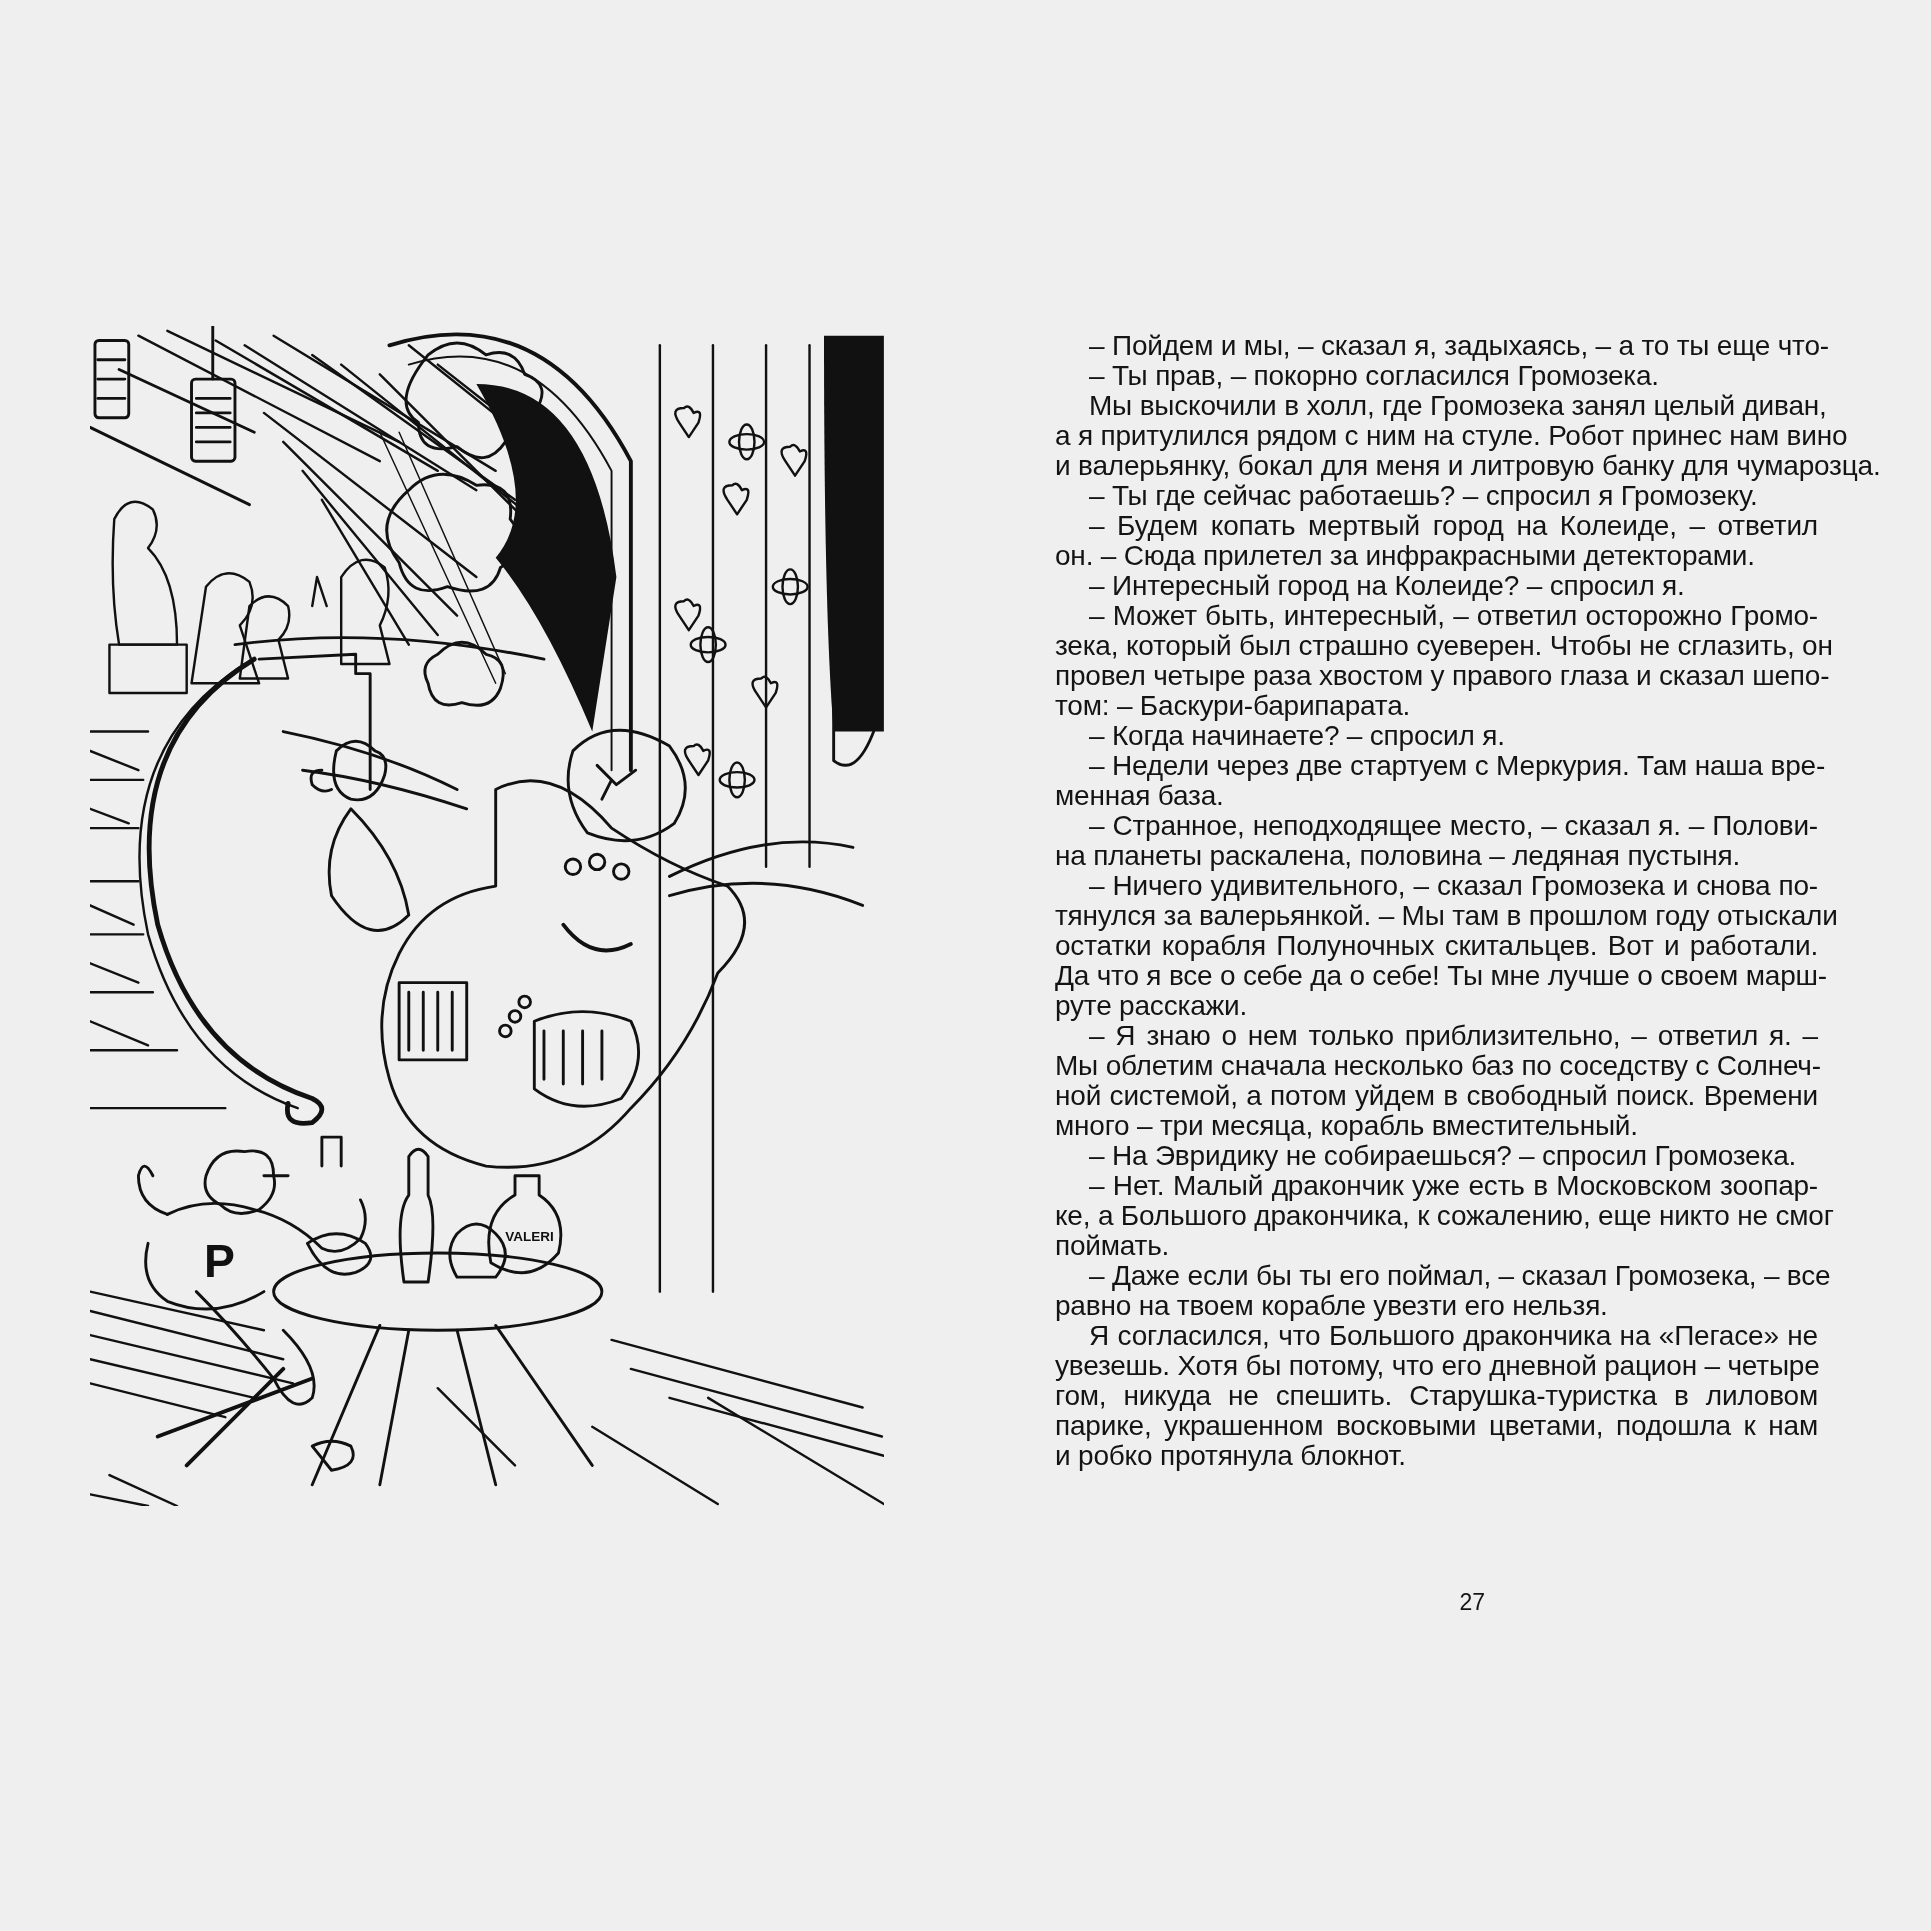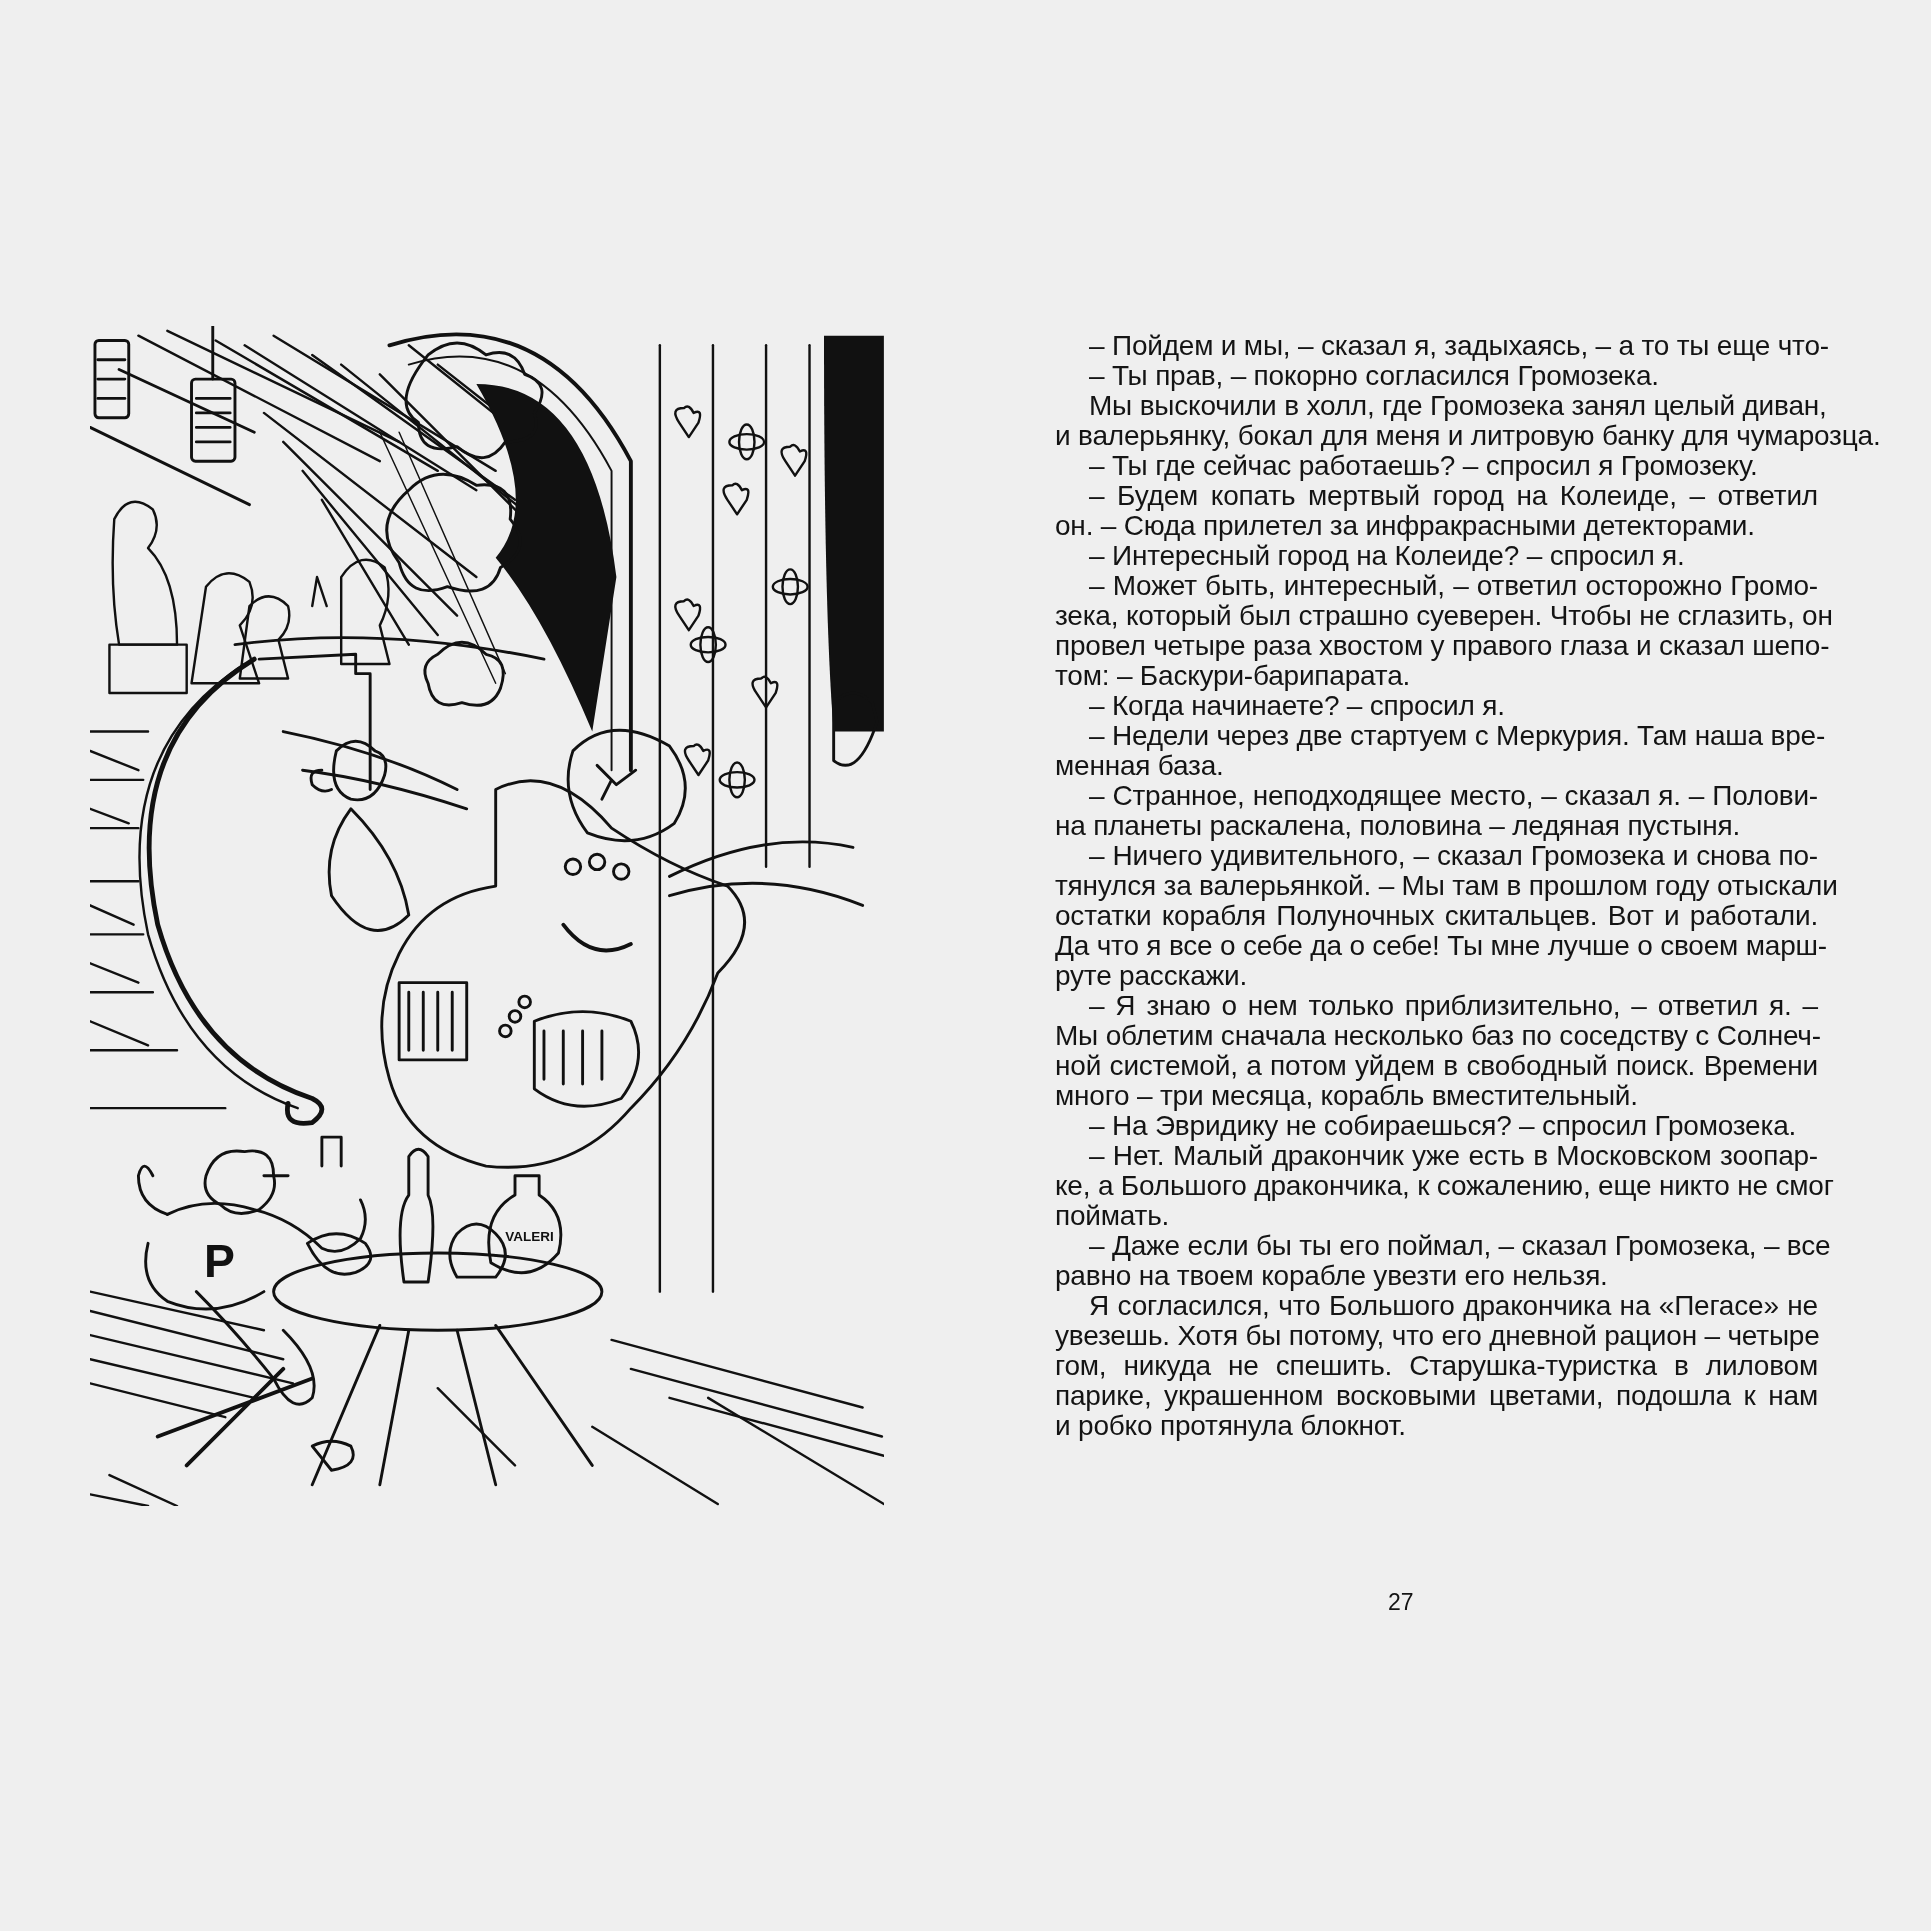--- a/index.html
+++ b/index.html
@@ -17,21 +17,21 @@
     position:absolute; left:1055px; top:331px; width:763px;
     font-size:28px; line-height:30px; letter-spacing:-0.2px;
   }
   .line {
     display:block; height:30px; white-space:nowrap; overflow:visible;
     text-align:justify; text-align-last:justify;
   }
   .line.indent { padding-left:34px; }
   .line.last { text-align-last:left; }
   .page-number {
-    position:absolute; left:1388px; top:1589px; width:97px; text-align:left;
+    position:absolute; left:1388px; top:1589px; width:97px; text-align:right;
     font-size:23px; line-height:27px;
   }
 </style>
 </head>
 <body>
 
 <div class="spread">
 
   <div class="illustration">
     <svg viewBox="0 0 822 1222" xmlns="http://www.w3.org/2000/svg" fill="none" stroke="#111" stroke-width="3" stroke-linecap="round" stroke-linejoin="round">
@@ -184,20 +184,21 @@
         <path d="M360 1100 L440 1180 M520 1140 L650 1220 M640 1110 L822 1220"></path>
         <path d="M0 1210 L60 1222 M20 1190 L90 1222"></path>
       </g>
     </svg>
   </div>
 
   <div class="text-page" id="text-page">
       <span class="line indent">– Пойдем и мы, – сказал я, задыхаясь, – а то ты еще что-</span>
       <span class="line indent last">– Ты прав, – покорно согласился Громозека.</span>
       <span class="line indent">Мы выскочили в холл, где Громозека занял целый диван,</span>
+      <span class="line">а я притулился рядом с ним на стуле. Робот принес нам вино</span>
       <span class="line last">и валерьянку, бокал для меня и литровую банку для чумарозца.</span>
       <span class="line indent last">– Ты где сейчас работаешь? – спросил я Громозеку.</span>
       <span class="line indent">– Будем копать мертвый город на Колеиде, – ответил</span>
       <span class="line last">он. – Сюда прилетел за инфракрасными детекторами.</span>
       <span class="line indent last">– Интересный город на Колеиде? – спросил я.</span>
       <span class="line indent">– Может быть, интересный, – ответил осторожно Громо-</span>
       <span class="line">зека, который был страшно суеверен. Чтобы не сглазить, он</span>
       <span class="line">провел четыре раза хвостом у правого глаза и сказал шепо-</span>
       <span class="line last">том: – Баскури-барипарата.</span>
       <span class="line indent last">– Когда начинаете? – спросил я.</span>

